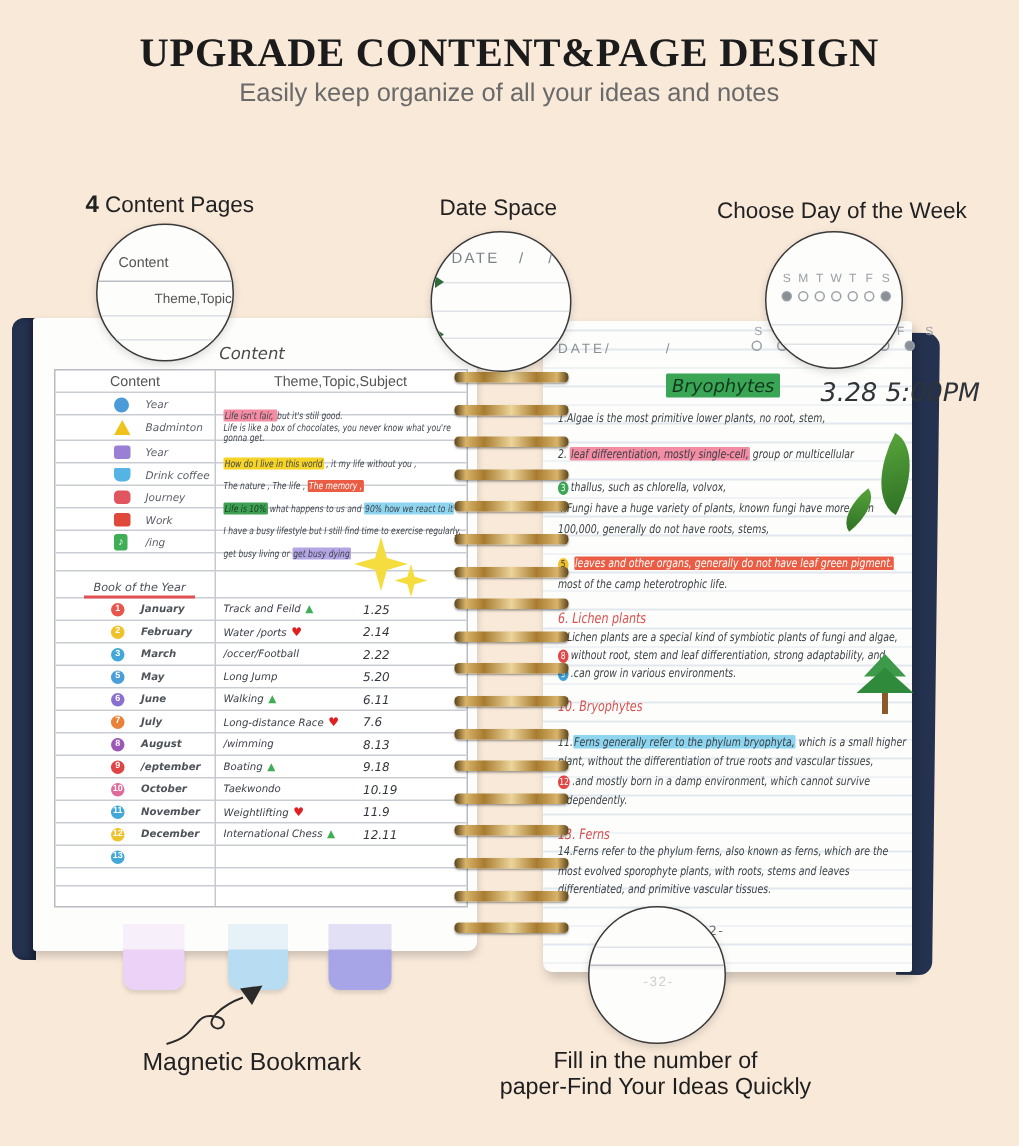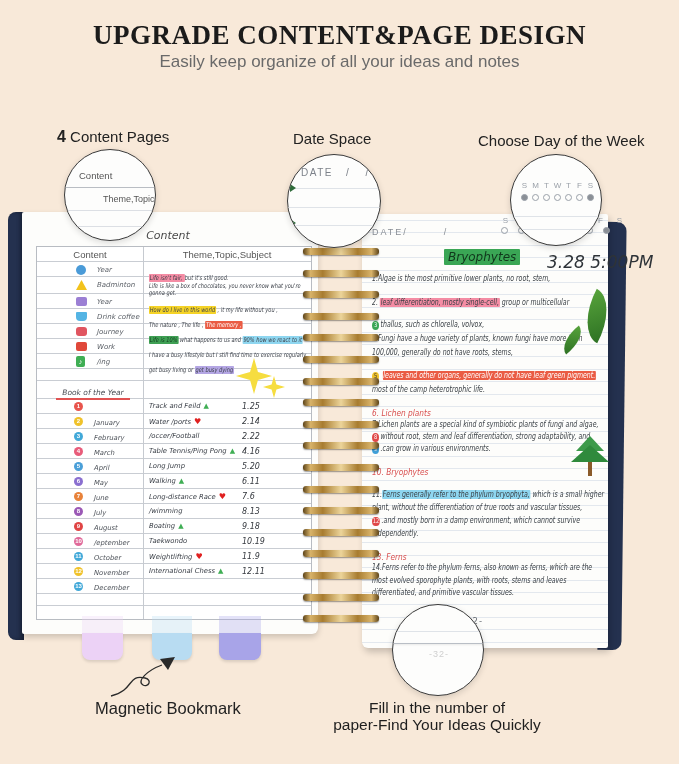--- a/index.html
+++ b/index.html
@@ -71,22 +71,22 @@
   .hl-purple{background:var(--hl-purple);}
   .hl-title{background:var(--hl-title);color:#11371c;padding:1px 4px;}
   .empty-row{height:12px;}
   .year-row{height:18px;text-align:center;}
   .year-row span{display:inline-block;margin-top:3px;font-family:"DejaVu Sans",sans-serif;
     font-style:italic;font-size:7.5px;color:#4a4f56;border-bottom:2px solid #e05252;
     padding:0 6px 1px;margin-left:-162px;}
   .month-row{height:15px;}
   .mnum{position:absolute;left:37px;top:2.5px;width:9px;height:9px;border-radius:50%;
     color:#fff;font-size:6px;line-height:9px;text-align:center;font-weight:bold;}
-  .mname{position:absolute;left:57px;top:20px;font-family:"DejaVu Sans",sans-serif;
-    font-style:italic;font-size:6.8px;color:#4e535a;}
+  .mname{position:absolute;left:57px;top:3px;font-family:"DejaVu Sans",sans-serif;
+    font-style:italic;font-size:6.8px;color:#4e535a;font-weight:bold;}
   .mact{position:absolute;left:112px;top:3px;font-family:"DejaVu Sans",sans-serif;
     font-style:italic;font-size:6.8px;color:#3c4149;white-space:nowrap;}
   .sym-tri{color:#3fae54;font-style:normal;font-size:7px;margin-left:3px;}
   .sym-heart{color:#e02020;font-style:normal;font-size:8px;margin-left:3px;}
   .mdate{position:absolute;left:205px;top:2.5px;font-family:"DejaVu Sans",sans-serif;
     font-style:italic;font-size:8px;color:#33373d;}
   .spark{z-index:20;background:#f6dd3f;filter:drop-shadow(0 0 2px rgba(246,221,63,.8));
     clip-path:polygon(50% 0,61% 39%,100% 50%,61% 61%,50% 100%,39% 61%,0 50%,39% 39%);}
   .spark1{left:236px;top:358px;width:36px;height:36px;}
   .spark2{left:263px;top:376px;width:22px;height:22px;}
@@ -234,26 +234,20 @@
           <span class="mact">Water /ports<span class="sym-heart">♥</span></span>
           <span class="mdate">2.14</span>
         </div>
         <div class="trow month-row">
           <span class="mnum" style="background: rgb(65, 168, 216);">3</span>
           <span class="mname">March</span>
           <span class="mact">/occer/Football</span>
           <span class="mdate">2.22</span>
         </div>
         <div class="trow month-row">
-          <span class="mnum" style="background: rgb(232, 92, 122);">4</span>
-          <span class="mname">April</span>
-          <span class="mact">Table Tennis/Ping Pong<span class="sym-tri">▲</span></span>
-          <span class="mdate">4.16</span>
-        </div>
-        <div class="trow month-row">
           <span class="mnum" style="background: rgb(74, 159, 216);">5</span>
           <span class="mname">May</span>
           <span class="mact">Long Jump</span>
           <span class="mdate">5.20</span>
         </div>
         <div class="trow month-row">
           <span class="mnum" style="background: rgb(138, 111, 208);">6</span>
           <span class="mname">June</span>
           <span class="mact">Walking<span class="sym-tri">▲</span></span>
           <span class="mdate">6.11</span>

